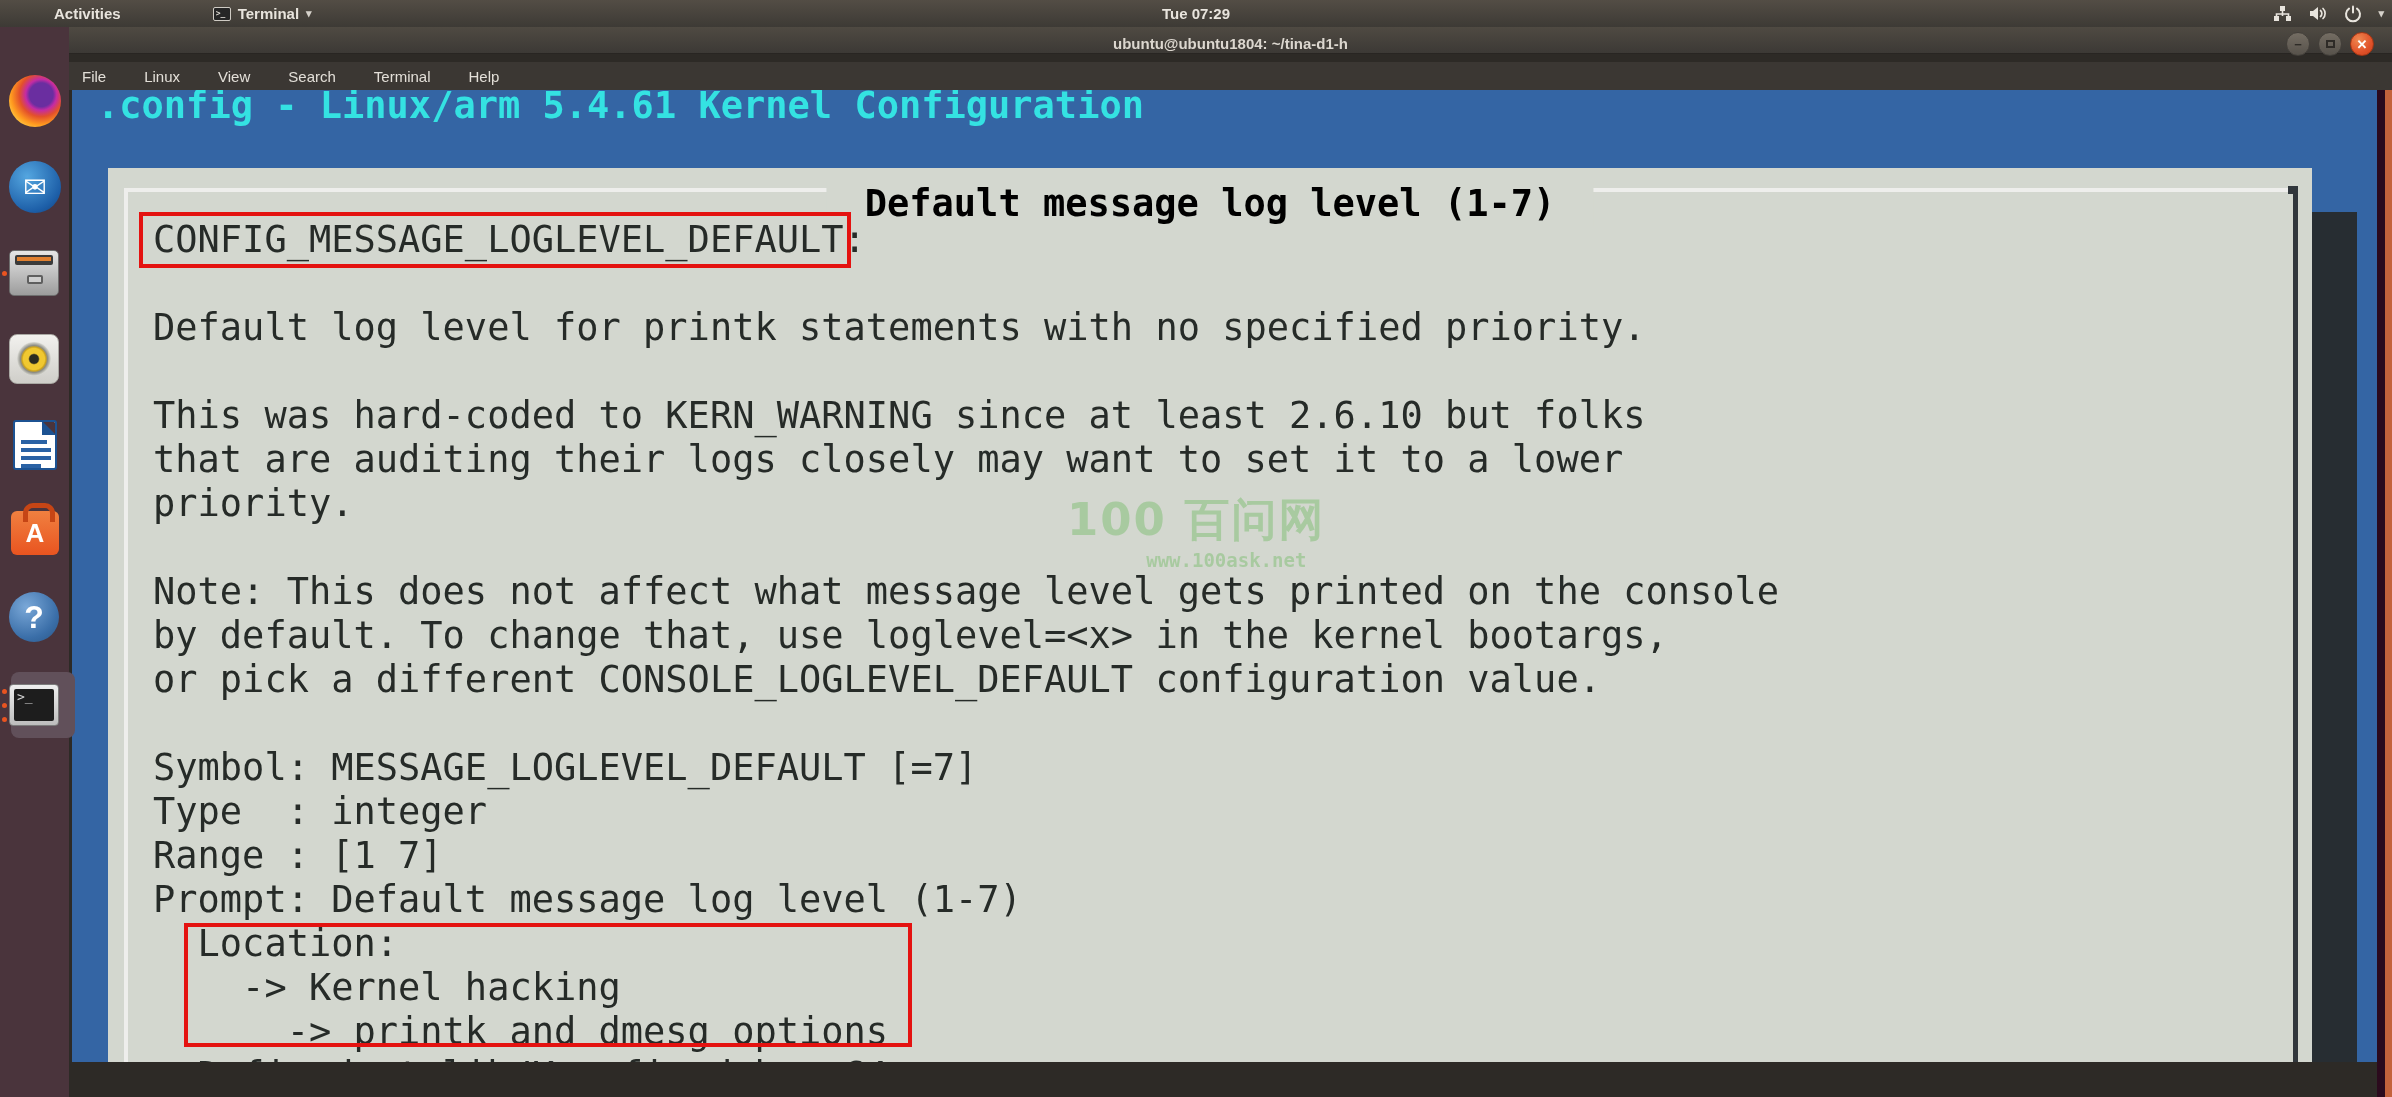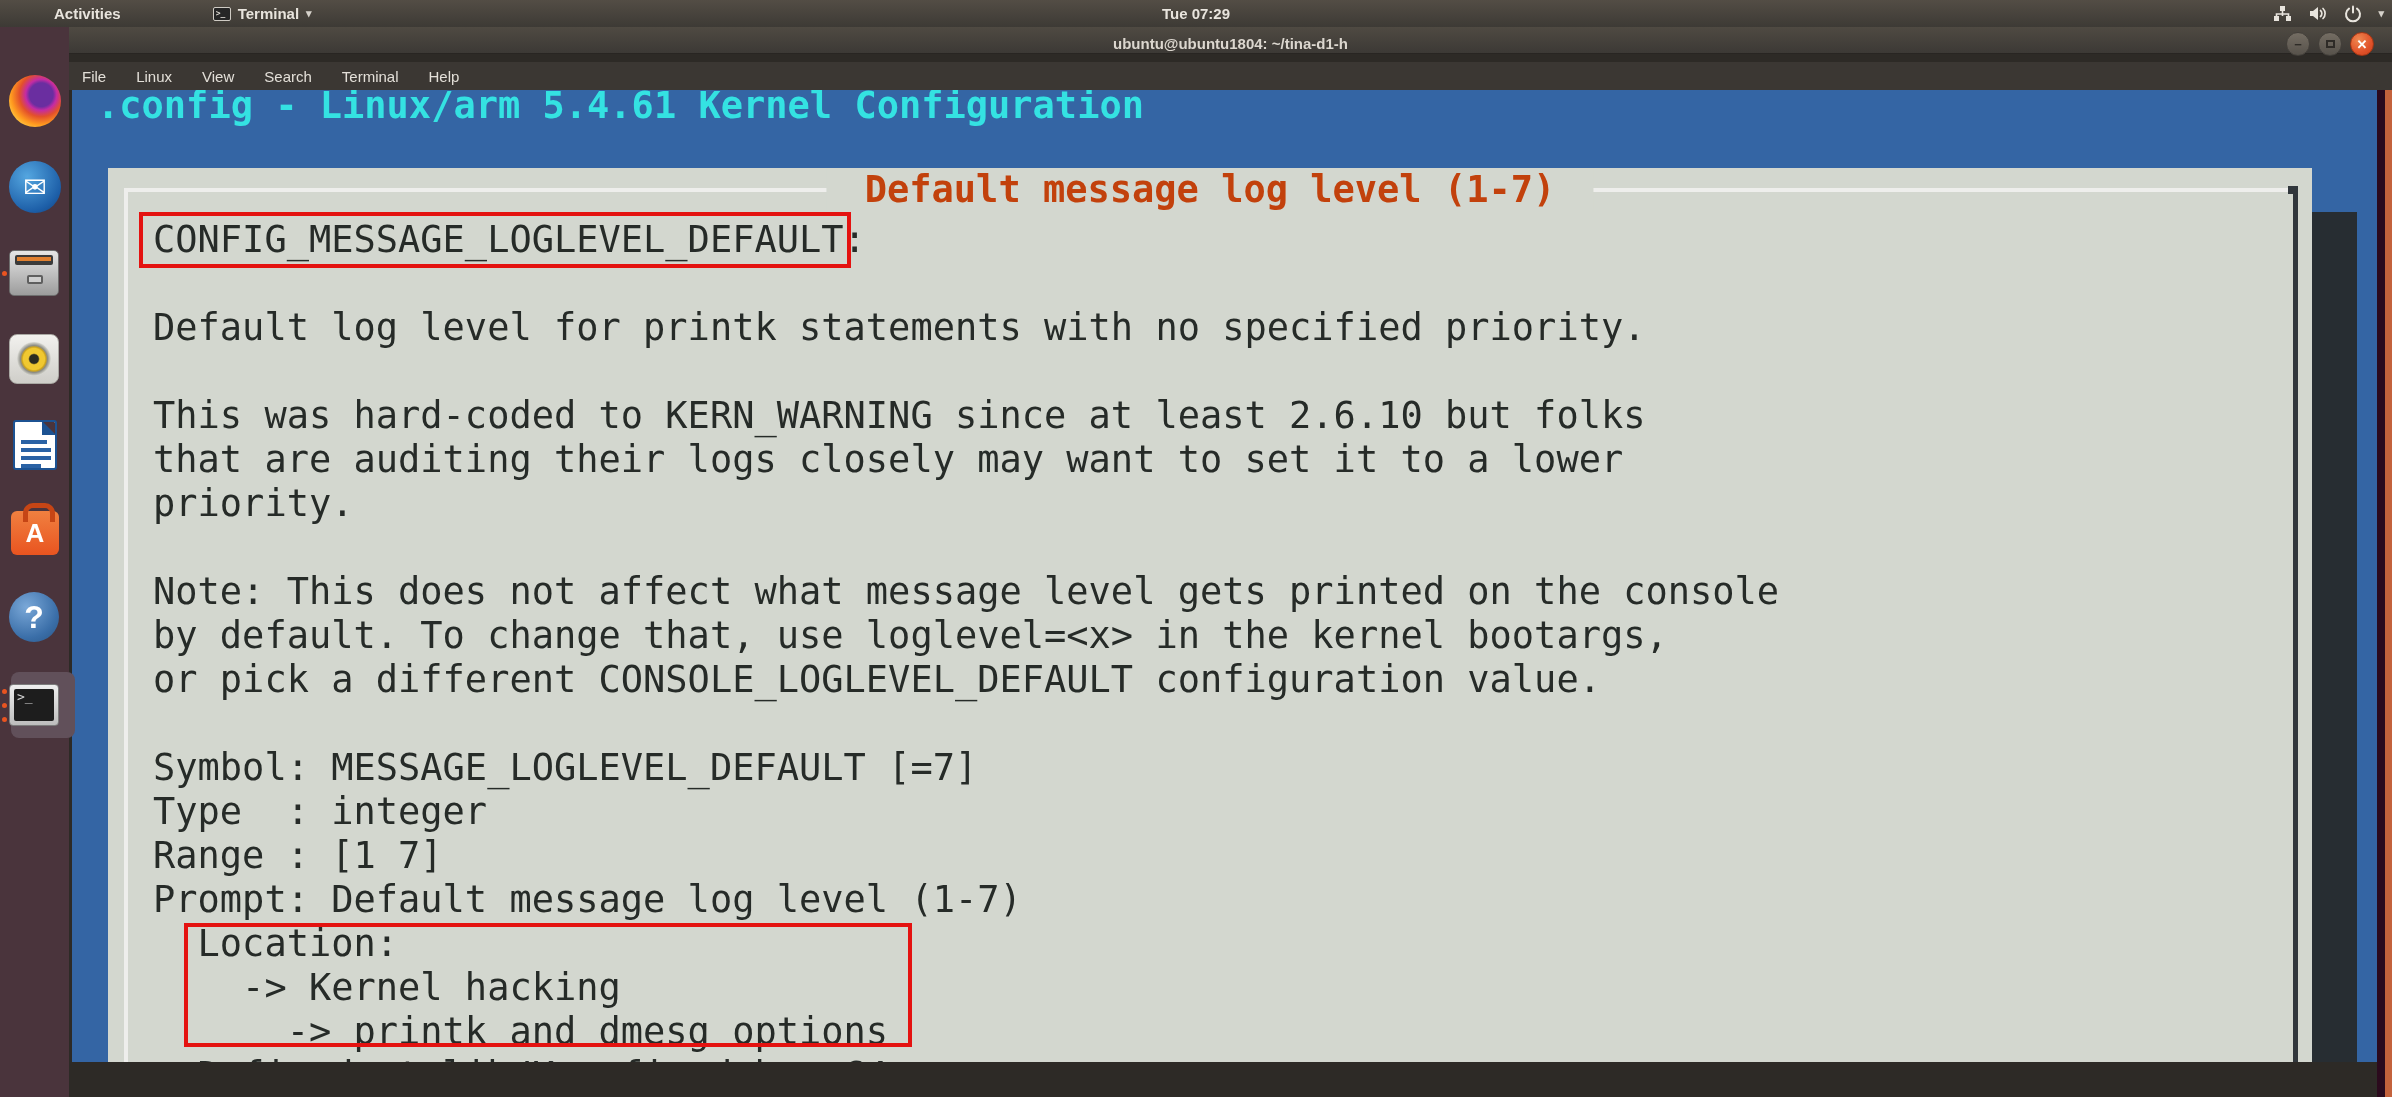--- a/index.html
+++ b/index.html
@@ -72,21 +72,21 @@
   .win-btn{ width:24px; height:24px; border-radius:50%; background:linear-gradient(#746d63,#57524b);
     border:1px solid #433f3a; color:#2e2b27; display:flex; align-items:center; justify-content:center;
     font-size:13px; cursor:pointer; }
   .win-btn.close{ background:radial-gradient(circle at 35% 30%, #f08850, #e0522a 60%, #c8411c); color:#fff; border-color:#a33614;}
   .win-btn .maxg{ width:9px; height:8px; border:2px solid #2e2b27; }
 
   
   .menu-bar{
     position:absolute; left:69px; top:62px; width:2323px; height:28px;
     background:#3b3733; color:#e3dfd8; font-size:15px;
-    display:flex; align-items:center; gap:12px; padding-left:4px; z-index:30;
+    display:flex; align-items:center; gap:20px; padding-left:4px; z-index:30;
   }
   .menu-item{ padding:3px 9px; cursor:pointer; border-radius:2px;}
 
   
   .terminal{
     position:absolute; left:72px; top:90px; width:2320px; height:972px;
     background:#3465a4; z-index:10; overflow:hidden;
     font-family:"DejaVu Sans Mono",monospace; font-size:37px; line-height:44px;
   }
   .t-header1{ position:absolute; left:25px; top:-6px; height:44px; color:#34e2e2; font-weight:bold; white-space:pre;}
@@ -97,23 +97,23 @@
   
   .dialog{
     position:absolute; left:36px; top:78px; width:2204px; height:1140px;
     background:#d3d7cf; box-shadow:45px 44px 0 0 #272d32;
   }
   .db-top{ position:absolute; left:16px; right:14px; top:20px; height:4px; background:#eeeeec;}
   .db-top-end{ position:absolute; right:14px; top:18px; width:10px; height:8px; background:#31373c;}
   .db-left{ position:absolute; left:16px; top:20px; bottom:0; width:4px; background:#eeeeec;}
   .db-right{ position:absolute; right:14px; top:20px; bottom:0; width:5px; background:#31373c;}
   .dialog-title{
-    position:absolute; top:0; left:50%; transform:translateX(-50%);
+    position:absolute; top:14px; left:50%; transform:translateX(-50%);
     height:44px; line-height:44px; background:#d3d7cf; padding:0 16px;
-    color:#c2410c; font-weight:bold; white-space:pre;
+    color:#000000; font-weight:bold; white-space:pre;
   }
   .dialog-text{
     position:absolute; left:45px; top:50px;
     font-family:"DejaVu Sans Mono",monospace; font-size:37px; line-height:44px;
     color:#262b28; white-space:pre;
   }
   .ann-box{ position:absolute; border:4px solid #e41210; }
   .ann-config{ left:31px; top:44px; width:712px; height:56px; }
   .ann-location{ left:76px; top:755px; width:728px; height:124px; }
 
@@ -251,17 +251,21 @@
 Range : [1 7]
 Prompt: Default message log level (1-7)
   Location:
     -&gt; Kernel hacking
       -&gt; printk and dmesg options
   Defined at lib/Kconfig.debug:64</pre>
     <div class="ann-box ann-config"></div>
     <div class="ann-box ann-location"></div>
   </div>
 
+  <div class="watermark">
+    <div class="wm-logo">100 百问网</div>
+    <div class="wm-url">www.100ask.net</div>
+  </div>
 </div>
 
 <div class="scrollbar">
   <div class="scroll-thumb"></div>
 </div>
 
 </body></html>

